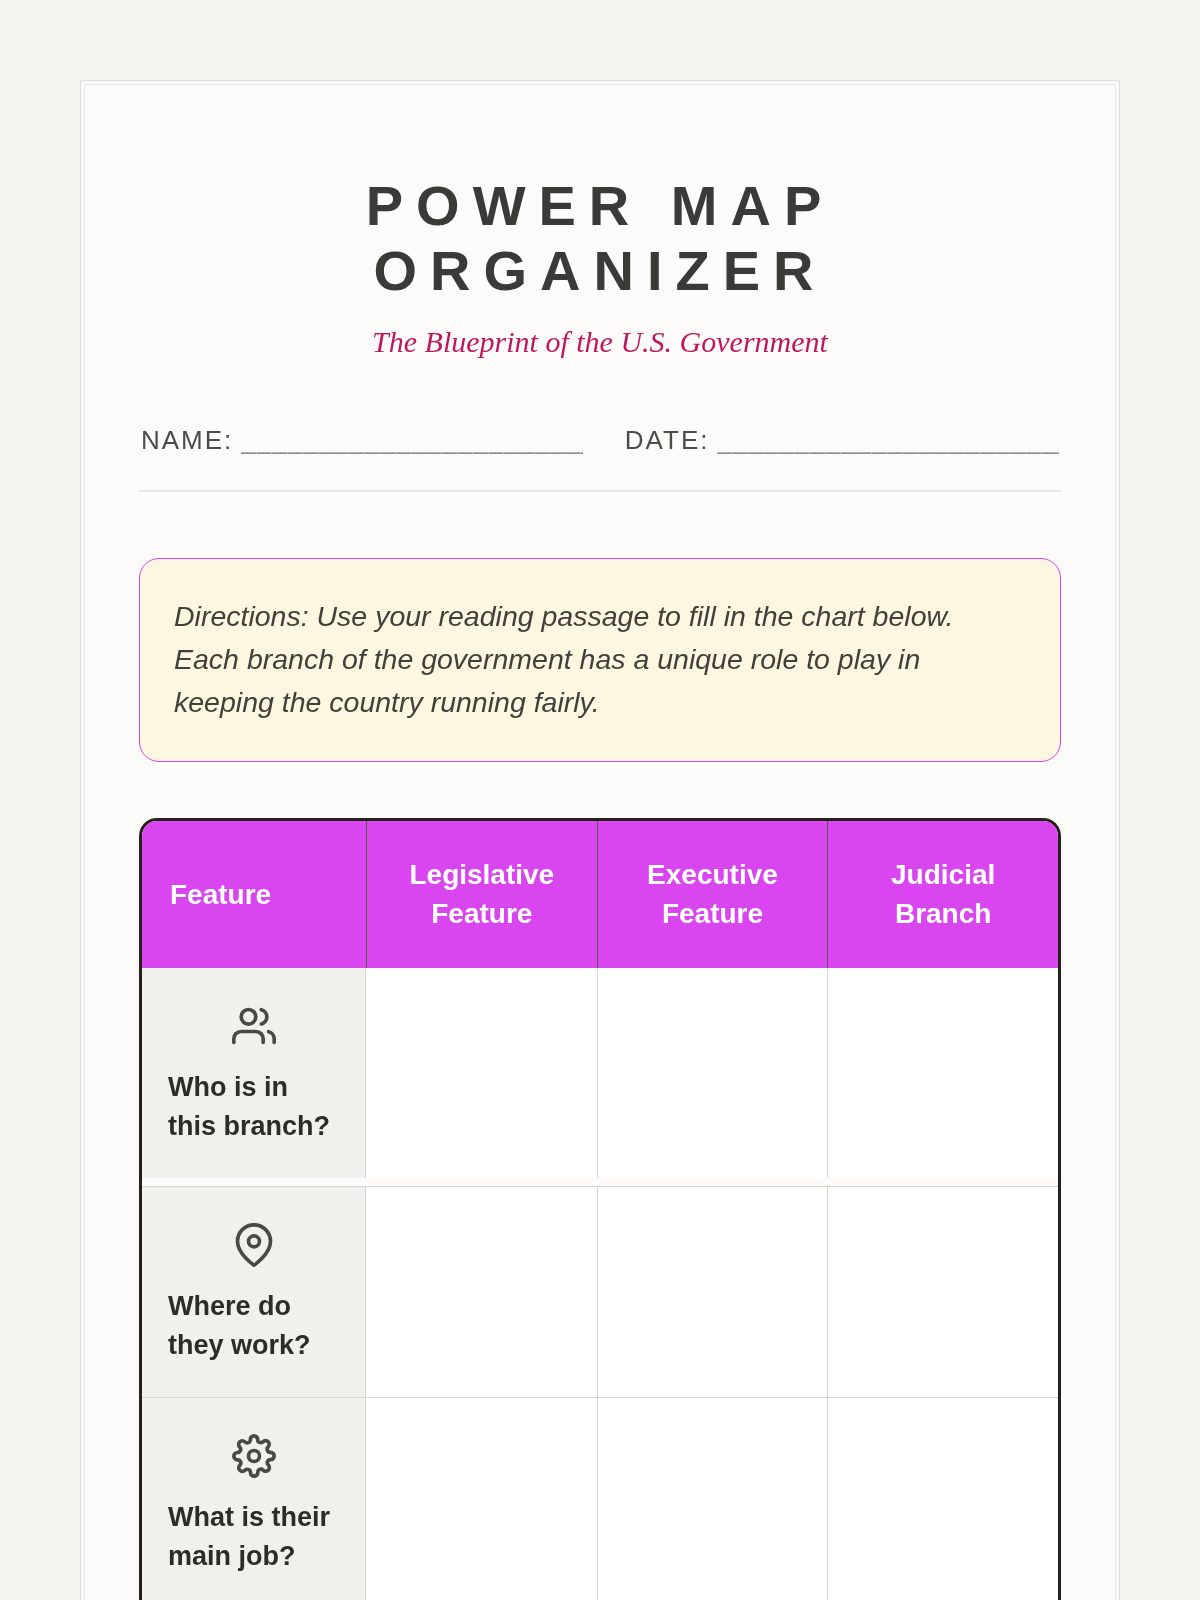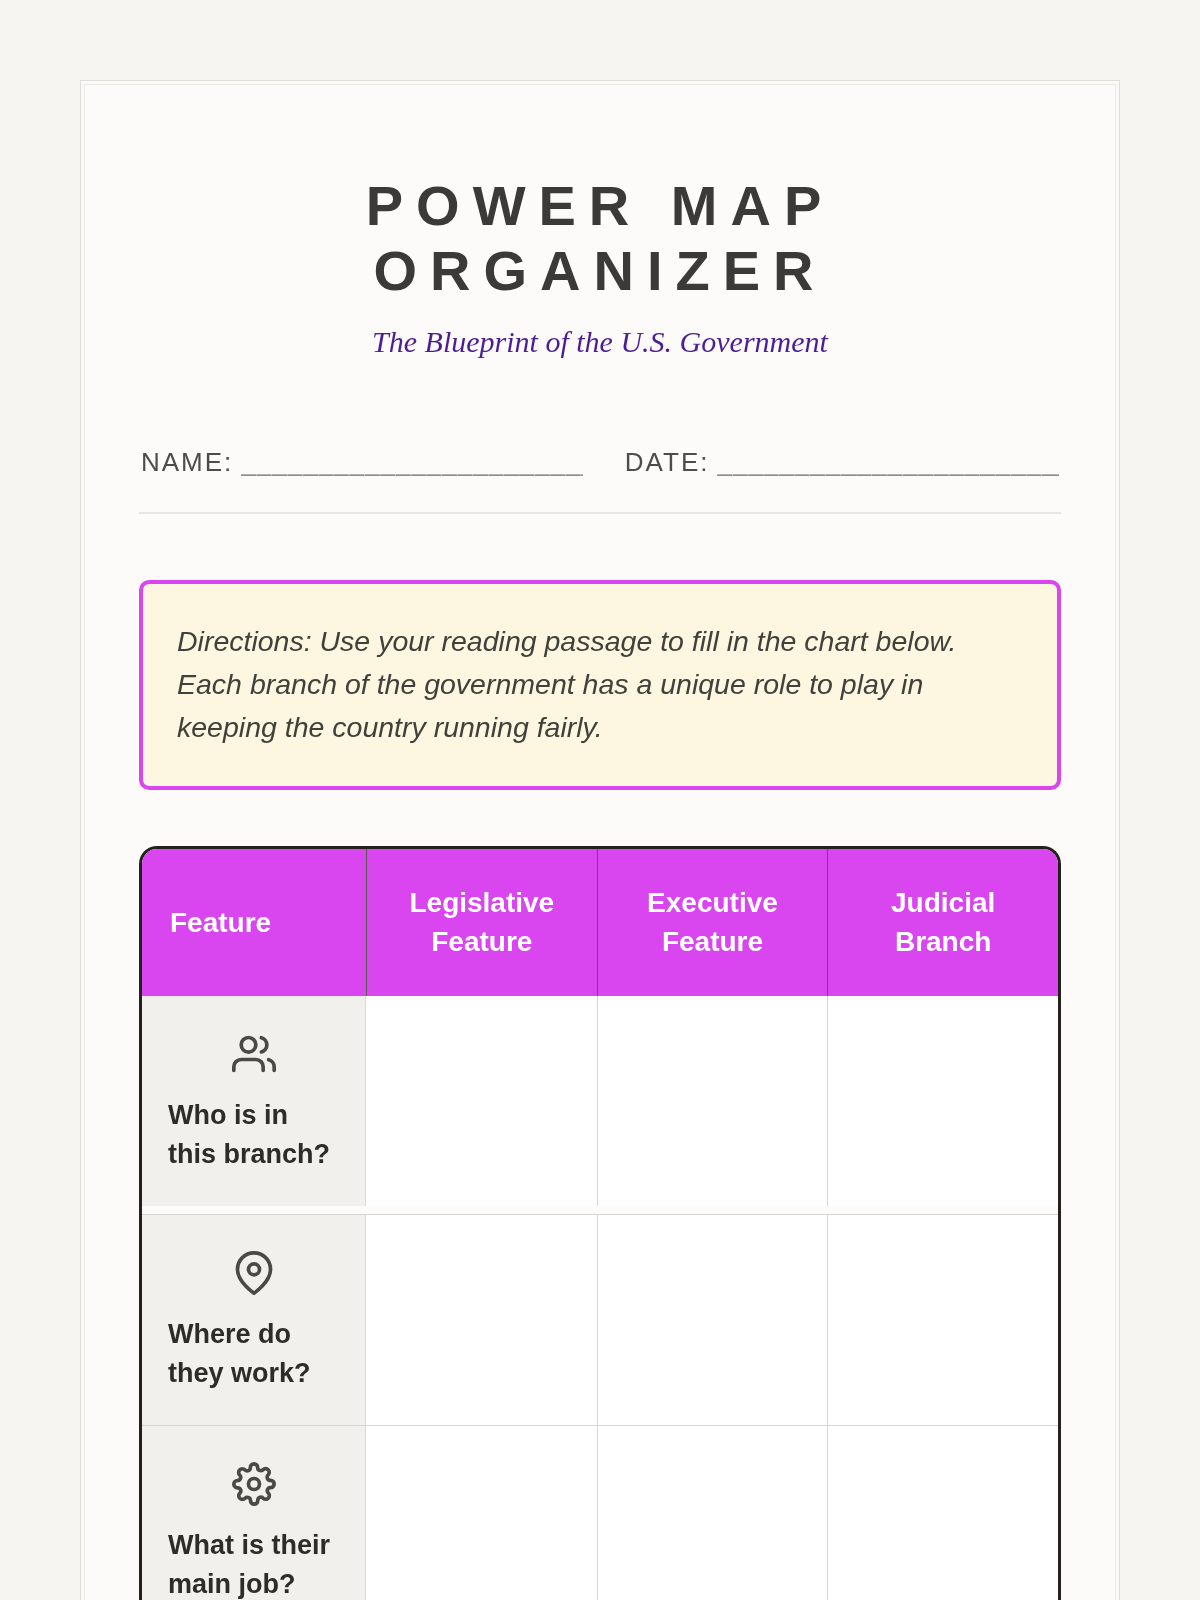--- a/index.html
+++ b/index.html
@@ -24,22 +24,22 @@
     font-size: 56px;
     font-weight: 700;
     letter-spacing: 13px;
     color: #3b3a37;
     margin: 26px 0 22px;
   }
   .subtitle {
     text-align: center;
     font-style: italic;
     font-size: 30px;
-    color: #4c1d95;
-    margin-bottom: 88px;
+    color: #be185d;
+    margin-bottom: 66px;
     font-family: "Liberation Serif", serif;
   }
   .fields-row {
     display: flex;
     align-items: baseline;
     font-size: 26px;
     color: #55534e;
     margin: 0 2px 34px;
     white-space: nowrap;
   }
@@ -51,22 +51,22 @@
     overflow: hidden;
   }
   .fields-gap { width: 42px; flex: none; }
   .divider {
     border: none;
     border-top: 2px solid #e8e6e0;
     margin: 18px 0 66px;
   }
   .directions-box {
     background: #fdf7e1;
-    border: 4px solid #d946ef;
-    border-radius: 10px;
+    border: 1px solid #d946ef;
+    border-radius: 20px;
     padding: 36px 34px 38px;
     font-style: italic;
     font-size: 28.5px;
     line-height: 1.5;
     color: #42403b;
     margin-bottom: 56px;
   }
   .power-table {
     border: 3px solid #24211d;
     border-bottom: none;

